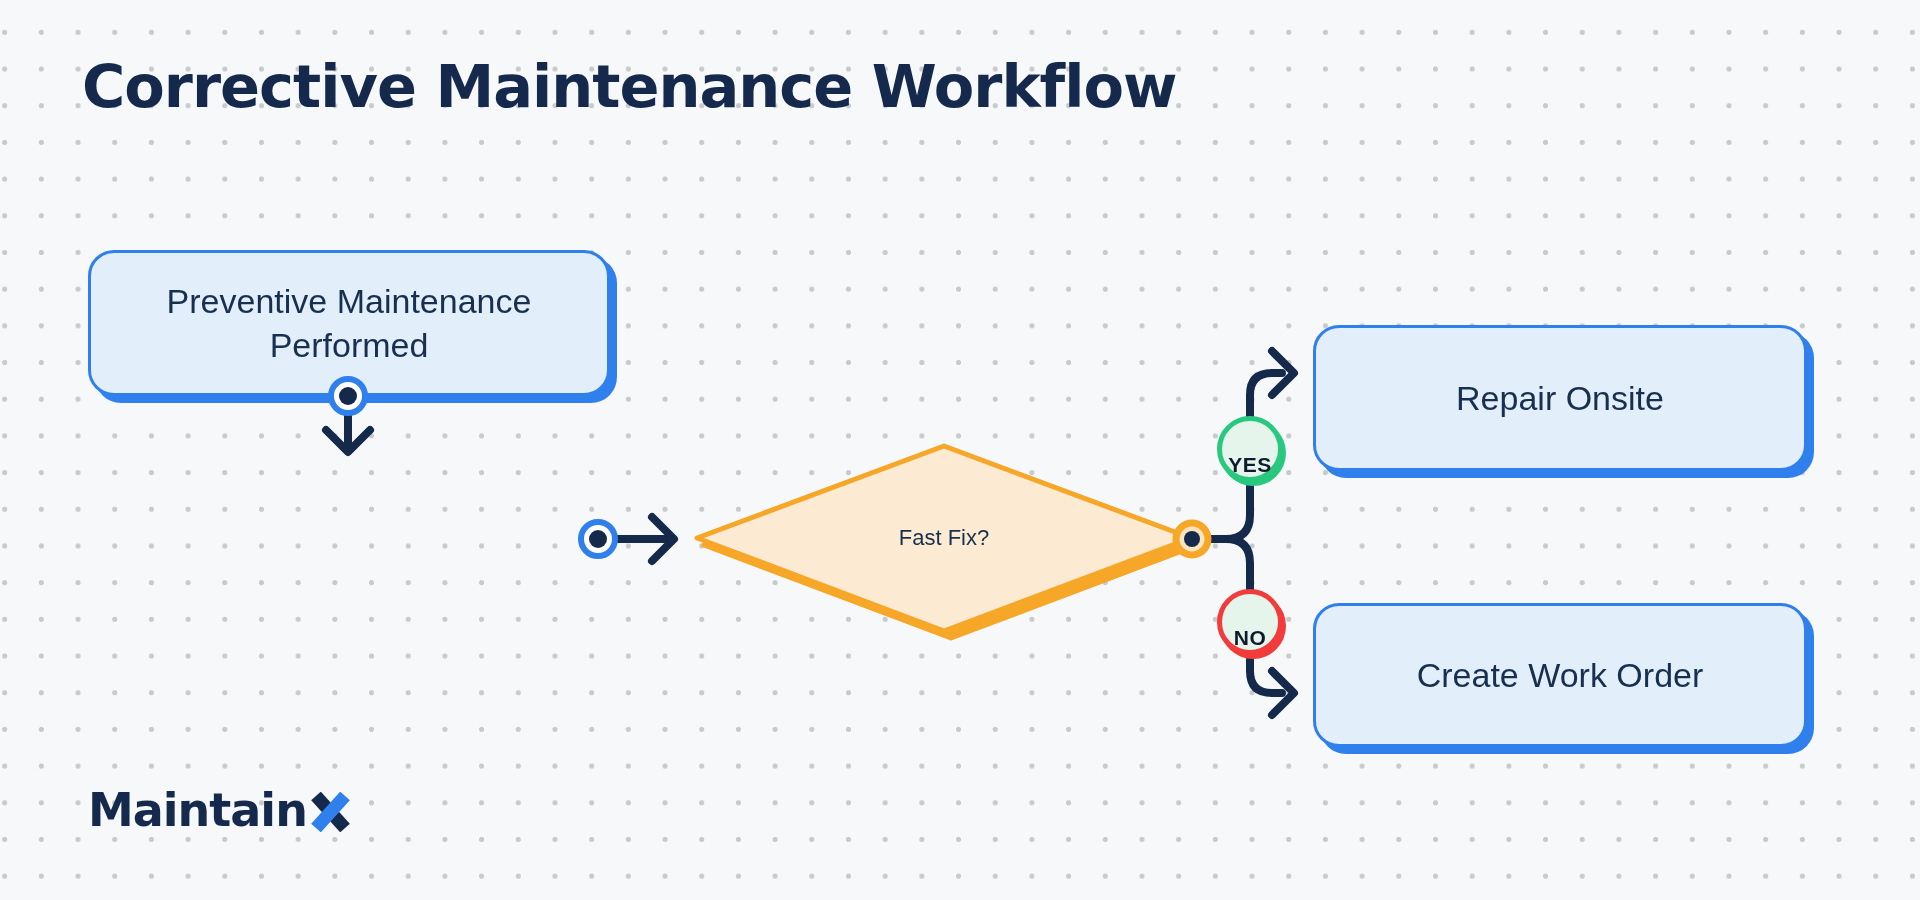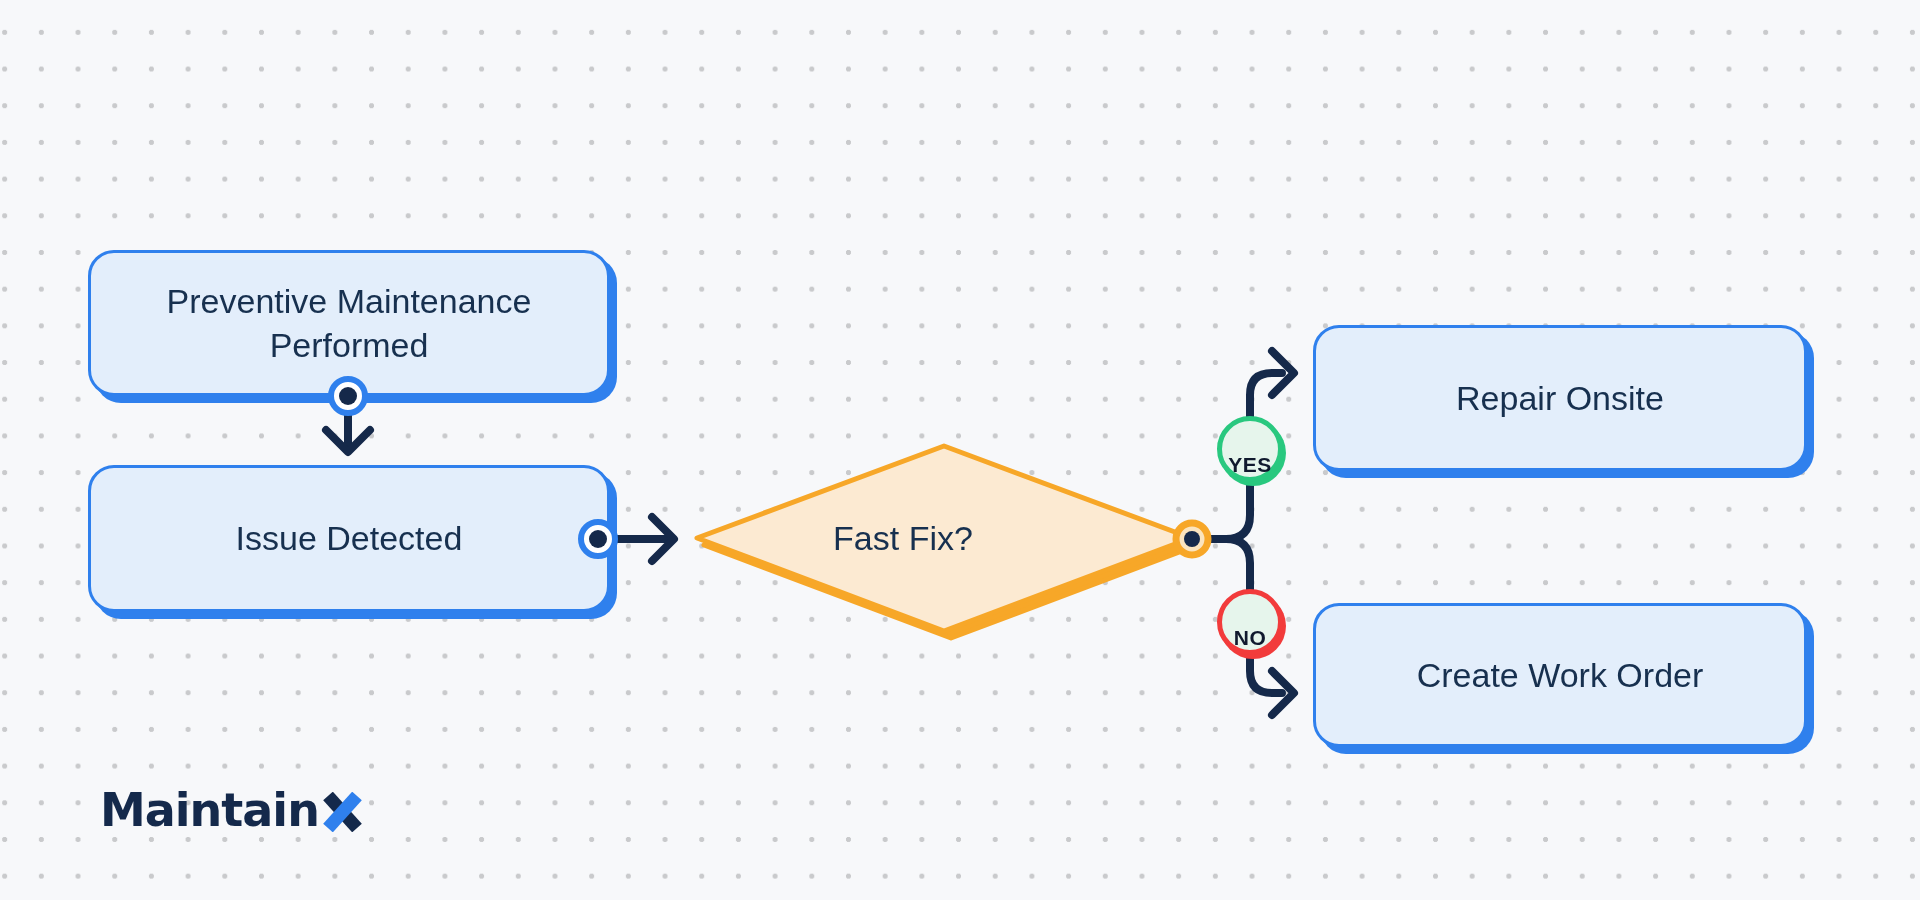--- a/index.html
+++ b/index.html
@@ -29,58 +29,56 @@
     text-align:center;
     color:#17304F;font-size:34px;line-height:1.3;font-weight:400;
     padding:0 44px;
   }
   .node-preventive{left:88px;top:250px;width:522px;height:146px;}
   .node-issue{left:88px;top:465px;width:522px;height:147px;}
   .node-repair{left:1313px;top:325px;width:494px;height:146px;}
   .node-create{left:1313px;top:603px;width:494px;height:144px;}
   .connector-layer{position:absolute;left:0;top:0;width:1920px;height:900px;pointer-events:none;}
   .decision-label{
-    position:absolute;left:753px;top:514px;width:300px;height:48px;
+    position:absolute;left:794px;top:514px;width:300px;height:48px;
     display:flex;align-items:center;justify-content:center;
-    color:#17304F;font-size:34px;
+    color:#17304F;font-size:22px;
   }
   .badge{
     position:absolute;width:56px;height:56px;border-radius:50%;
     background:#E6F5EC;border:5px solid #29C87F;
     box-shadow:3px 4px 0 0 #29C87F;
     display:flex;align-items:flex-end;justify-content:center;
     color:#10192E;font-size:21px;font-weight:700;letter-spacing:0.5px;
   }
   .badge-yes{left:1217px;top:416px;}
   .badge-no{left:1217px;top:589px;border-color:#F23B3B;box-shadow:3px 4px 0 0 #F23B3B;}
   .logo{
-    position:absolute;left:100px;top:783px;
+    position:absolute;left:88px;top:783px;
     display:flex;align-items:center;gap:2px;
   }
   .logo-text{
     font-family:"DejaVu Sans","Liberation Sans",sans-serif;
     font-size:46px;font-weight:800;letter-spacing:-1px;color:#14294B;
   }
   .logo-x{display:block;margin-top:4px;}
   .website{
     position:absolute;right:95px;top:798px;
     font-size:32px;font-weight:700;color:#14294B;
   }
 </style>
 </head>
 <body>
 
 <div class="canvas">
 
+  <h1 class="page-title">Corrective Maintenance Workflow</h1>
 
   <div class="node node-preventive">
     <span>Preventive Maintenance Performed</span>
-  </div>
-  <div class="node node-issue">
-    <span>Issue Detected</span>
   </div>
   <div class="node node-create">
     <span>Create Work Order</span>
   </div>
   <div class="node node-repair">
     <span>Repair Onsite</span>
   </div>
 
   <svg class="connector-layer" viewBox="0 0 1920 900" xmlns="http://www.w3.org/2000/svg">
 

